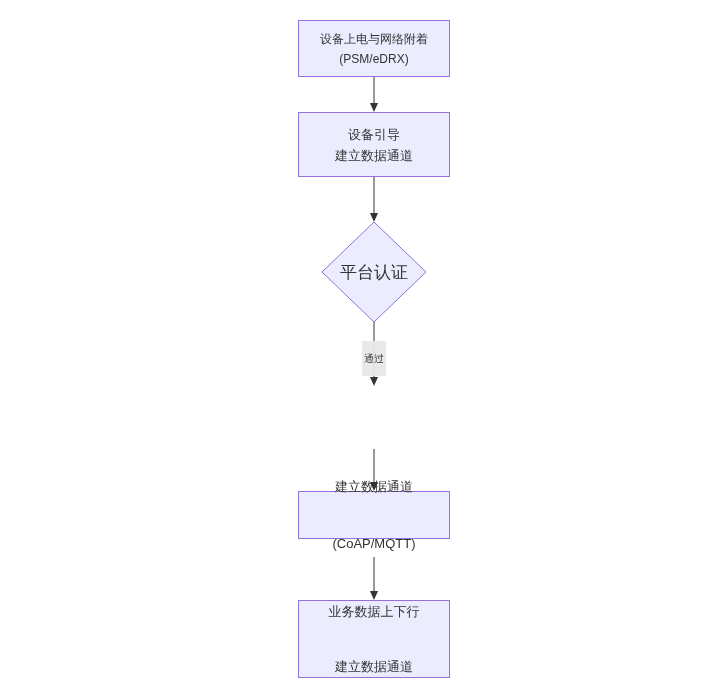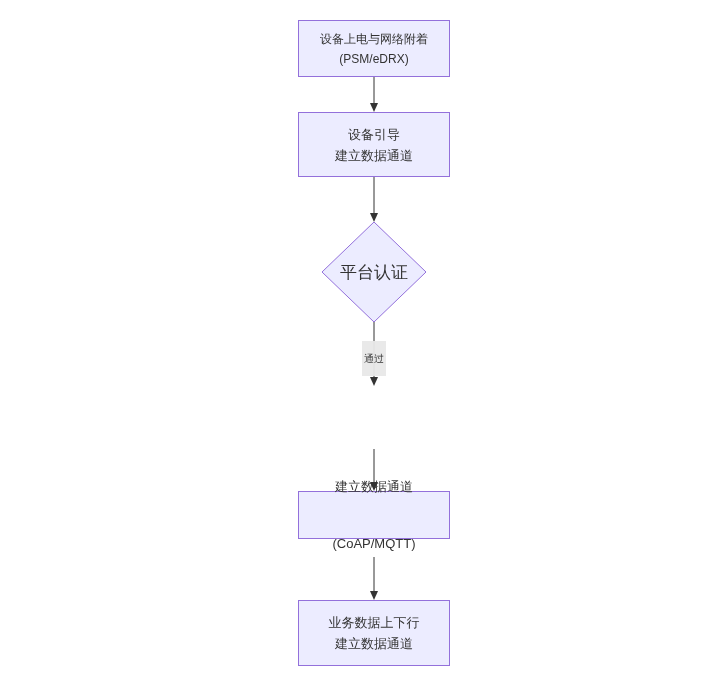--- a/index.html
+++ b/index.html
@@ -29,21 +29,21 @@
     justify-content: center;
     text-align: center;
     font-size: 13px;
     line-height: 21px;
   }
   .node.small { font-size: 12px; line-height: 20px; }
   .node-1 { top: 20px;  height: 57px; }
   .node-2 { top: 112px; height: 65px; }
   .node-3 { top: 386px; height: 63px; }
   .node-4 { top: 491px; height: 48px; gap: 36px; }
-  .node-5 { top: 600px; height: 66px; }
+  .node-5 { top: 600px; height: 78px; justify-content: space-between; }
 
   .diamond-wrap {
     position: absolute;
     left: 322px;
     top: 222px;
     width: 104px;
     height: 100px;
   }
   .diamond-wrap svg { display: block; }
   .diamond-label {

